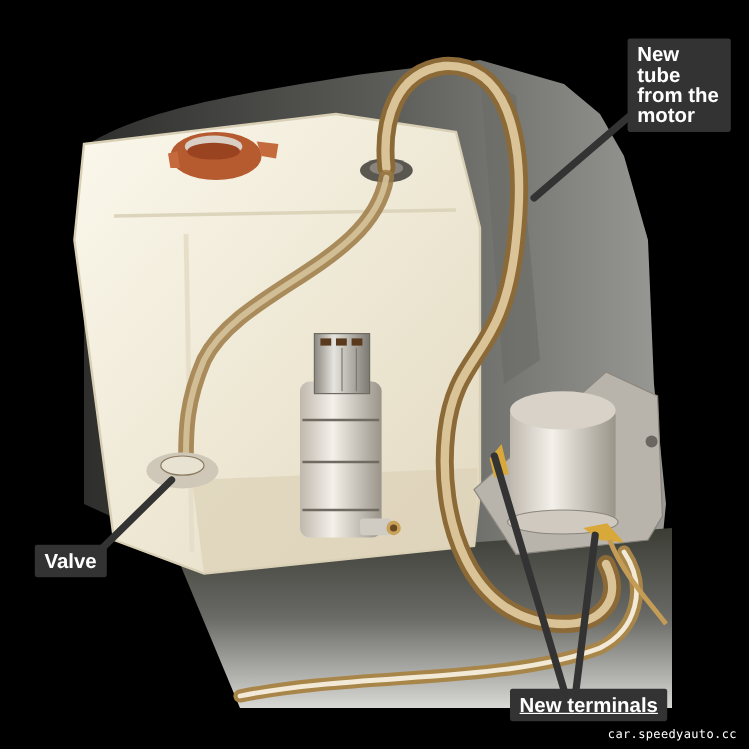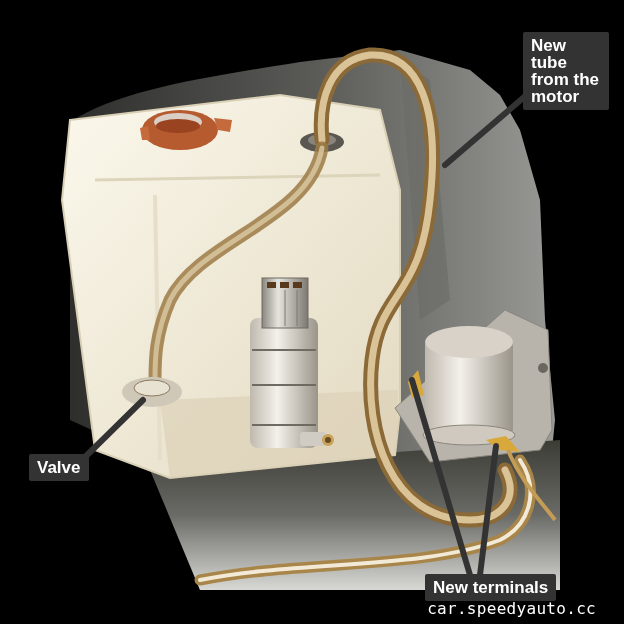--- a/index.html
+++ b/index.html
@@ -1,19 +1,19 @@
 <!DOCTYPE html>
 <html><head>
 <meta charset="utf-8">
 <style>
   html,body{margin:0;padding:0;background:#000;}
   body{width:624px;height:624px;position:relative;overflow:hidden;font-family:"Liberation Sans",sans-serif;}
   .stage{position:absolute;left:0;top:0;width:624px;height:624px;}
   .label{position:absolute;background:#333333;color:#ffffff;font-weight:bold;font-size:17px;line-height:17px;padding:5px 8px;border-radius:2px;white-space:pre-line;}
-  .credit{position:absolute;right:28px;bottom:6px;color:#ffffff;font-family:"DejaVu Sans Mono",monospace;font-size:16px;letter-spacing:0.3px;}
+  .credit{position:absolute;right:10px;bottom:6px;color:#ffffff;font-family:"DejaVu Sans Mono",monospace;font-size:10px;letter-spacing:0.3px;}
 </style>
 </head>
 <body>
 
 <div class="stage">
   <svg width="624" height="624" viewBox="0 0 624 624">
     <defs>
       <linearGradient id="body" x1="0" y1="0" x2="1" y2="0">
         <stop offset="0" stop-color="#2e2e2c"></stop>
         <stop offset="0.5" stop-color="#5a5a57"></stop>
@@ -110,14 +110,14 @@
       <line x1="470" y1="575" x2="412" y2="380"></line>
       <line x1="480" y1="575" x2="496" y2="446"></line>
     </g>
   </svg>
 </div>
 
 <div class="label" style="left:523px;top:32px;width:70px;">New tube
 from the
 motor</div>
 <div class="label" style="left:29px;top:454px;text-align:center;">Valve</div>
-<div class="label" style="left:425px;top:574px;">New terminals</div>
+<div class="label" style="left:425px;top:574px;text-decoration:underline;">New terminals</div>
 <div class="credit">car.speedyauto.cc</div>
 
 </body></html>

